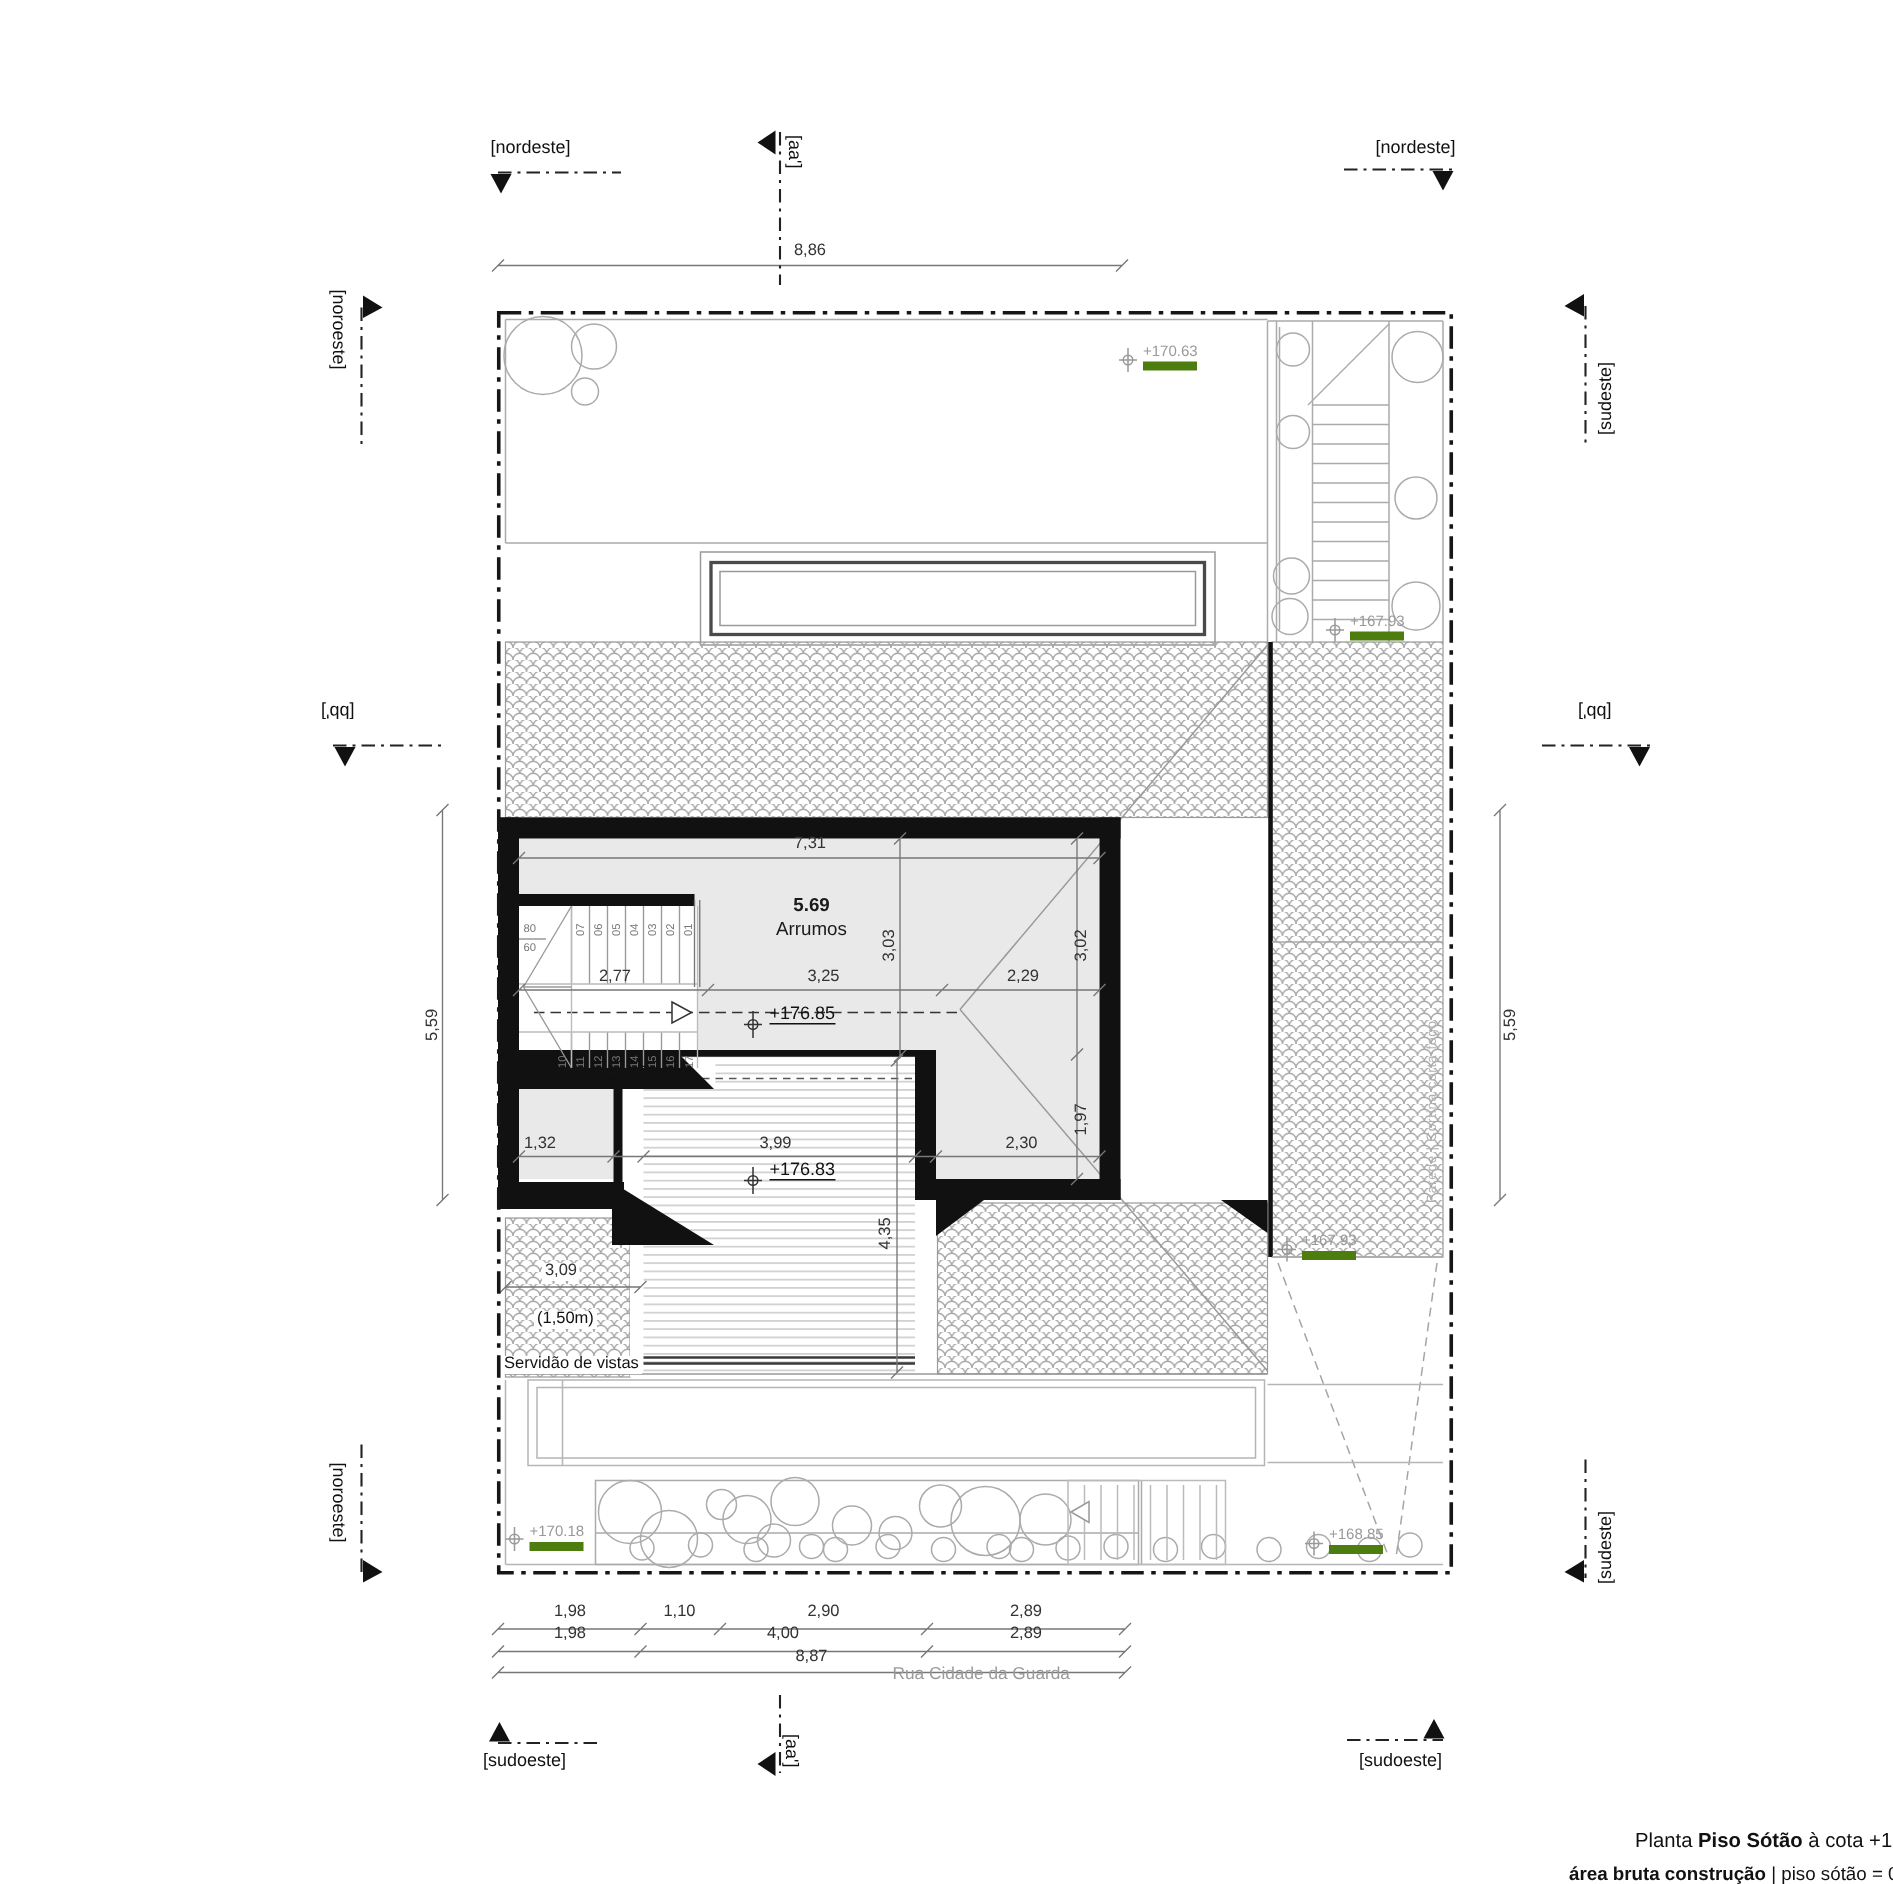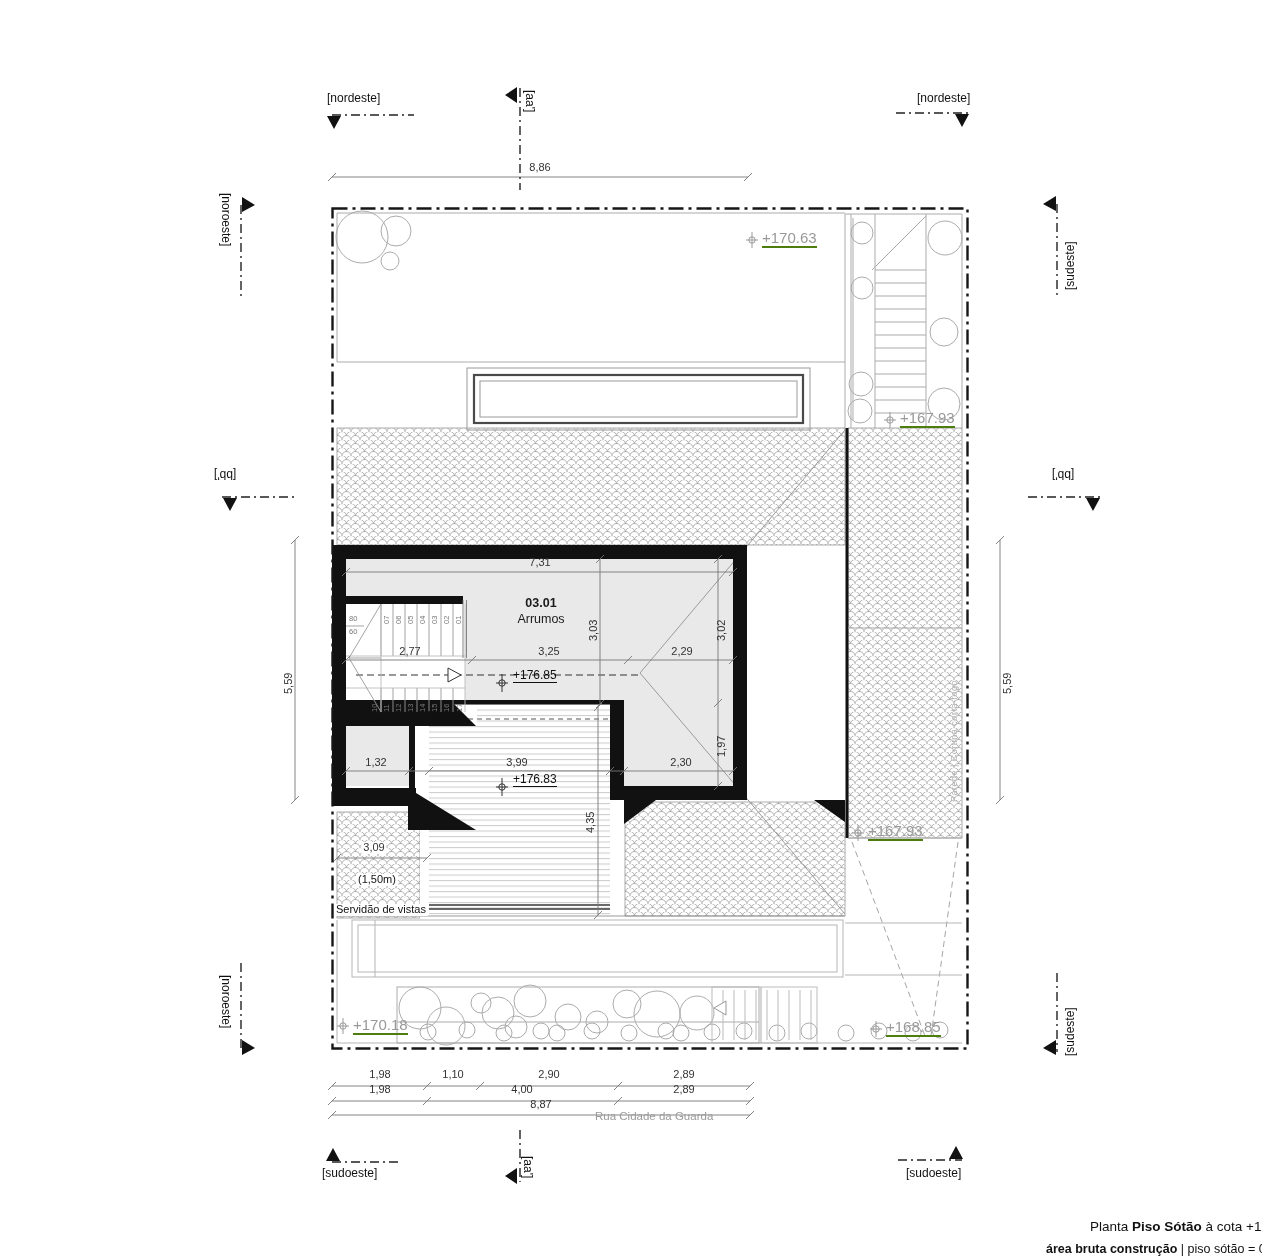--- a/index.html
+++ b/index.html
@@ -6,21 +6,21 @@
   .canvas{position:relative;width:1262px;height:1256px;background:#fff;overflow:hidden;
           font-family:"Liberation Sans",sans-serif;color:#1a1a1a}
   svg{position:absolute;left:0;top:0}
   .t{position:absolute;white-space:nowrap;line-height:1.05}
   .lab{font-size:12px;color:#111}
   .dim{font-size:11px;color:#333}
   .dimc{transform:translateX(-50%)}
   .rot90{transform:rotate(90deg);transform-origin:0 0}
   .rotm90{transform:rotate(-90deg);transform-origin:0 0}
   .rot180{transform:rotate(180deg)}
-  .elev{font-size:15px;color:#999;border-bottom:2px solid #4d7c0f;padding-bottom:0px}
+  .elev{font-size:10px;color:#999;border-bottom:6px solid #4d7c0f;padding-bottom:0px}
   .elevb{font-size:12px;color:#111;font-weight:400;border-bottom:1.5px solid #111}
   .small{font-size:7.5px;color:#777}
   .wbg{background:#fff;padding:0 2px}
   .room-no{font-size:12.5px;font-weight:700}
   .room-name{font-size:12.5px}
   .roomlab{font-size:11px;color:#111}
   .street{font-size:11.5px;color:#9a9a9a}
   .parede{font-size:9px;color:#b0b0b0;letter-spacing:.5px}
   .title1{font-size:13.5px;color:#111}
   .title2{font-size:12.5px;color:#111}
@@ -245,34 +245,34 @@
 <span class="t dim rotm90" style="left:283px;top:694px">5,59</span>
 <span class="t dim rotm90" style="left:1002px;top:694px">5,59</span>
 <span class="t dim dimc" style="left:540px;top:557px">7,31</span>
 <span class="t dim dimc" style="left:410px;top:646px">2,77</span>
 <span class="t dim dimc" style="left:549px;top:646px">3,25</span>
 <span class="t dim dimc" style="left:682px;top:646px">2,29</span>
 <span class="t dim rotm90" style="left:588px;top:641px">3,03</span>
 <span class="t dim rotm90" style="left:716px;top:641px">3,02</span>
 <span class="t dim rotm90" style="left:716px;top:757px">1,97</span>
 <span class="t dim rotm90" style="left:585px;top:833px">4,35</span>
-<span class="t dim dimc" style="left:376px;top:757px">1,32</span>
+<span class="t dim dimc" style="left:360px;top:757px">1,32</span>
 <span class="t dim dimc" style="left:517px;top:757px">3,99</span>
 <span class="t dim dimc" style="left:681px;top:757px">2,30</span>
 <span class="t dim dimc wbg" style="left:374px;top:842px">3,09</span>
 <span class="t dim dimc" style="left:380px;top:1069px">1,98</span>
 <span class="t dim dimc" style="left:453px;top:1069px">1,10</span>
 <span class="t dim dimc" style="left:549px;top:1069px">2,90</span>
 <span class="t dim dimc" style="left:684px;top:1069px">2,89</span>
 <span class="t dim dimc" style="left:380px;top:1084px">1,98</span>
 <span class="t dim dimc" style="left:522px;top:1084px">4,00</span>
 <span class="t dim dimc" style="left:684px;top:1084px">2,89</span>
 <span class="t dim dimc" style="left:541px;top:1099px">8,87</span>
 
-<span class="t room-no dimc" style="left:541px;top:597px">03.01</span>
+<span class="t room-no dimc" style="left:541px;top:597px">5.69</span>
 <span class="t room-name dimc" style="left:541px;top:613px">Arrumos</span>
 <span class="t roomlab" style="left:349px;top:716px">Zona técnica</span>
 <span class="t roomlab" style="left:427px;top:710px">Terraço</span>
 
 <span class="t elev" style="left:762px;top:230px">+170.63</span>
 <span class="t elev" style="left:900px;top:410px">+167.93</span>
 <span class="t elevb" style="left:513px;top:669px">+176.85</span>
 <span class="t elevb" style="left:513px;top:773px">+176.83</span>
 <span class="t elev" style="left:868px;top:823px">+167.93</span>
 <span class="t elev" style="left:353px;top:1017px">+170.18</span>

